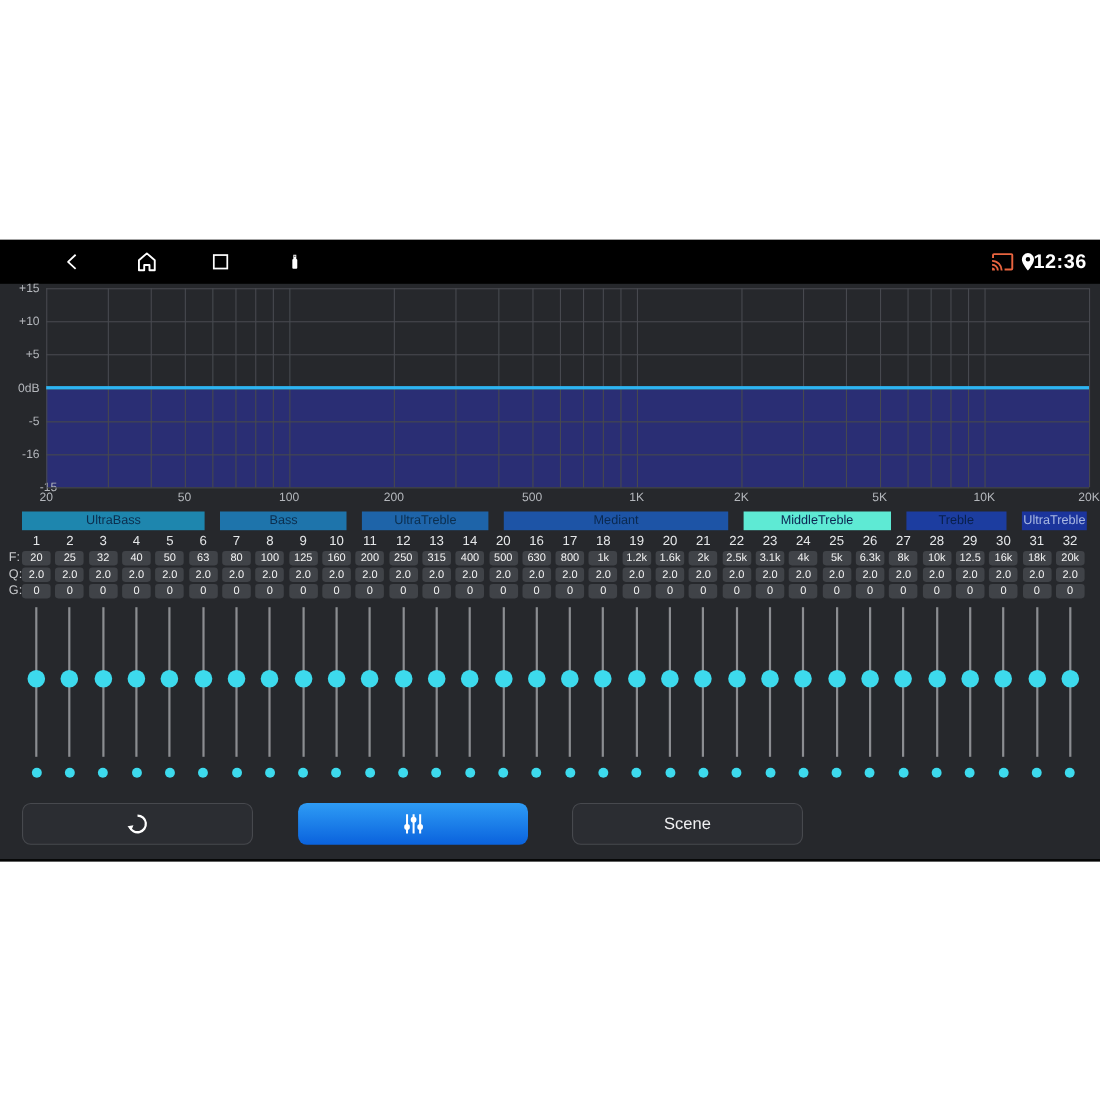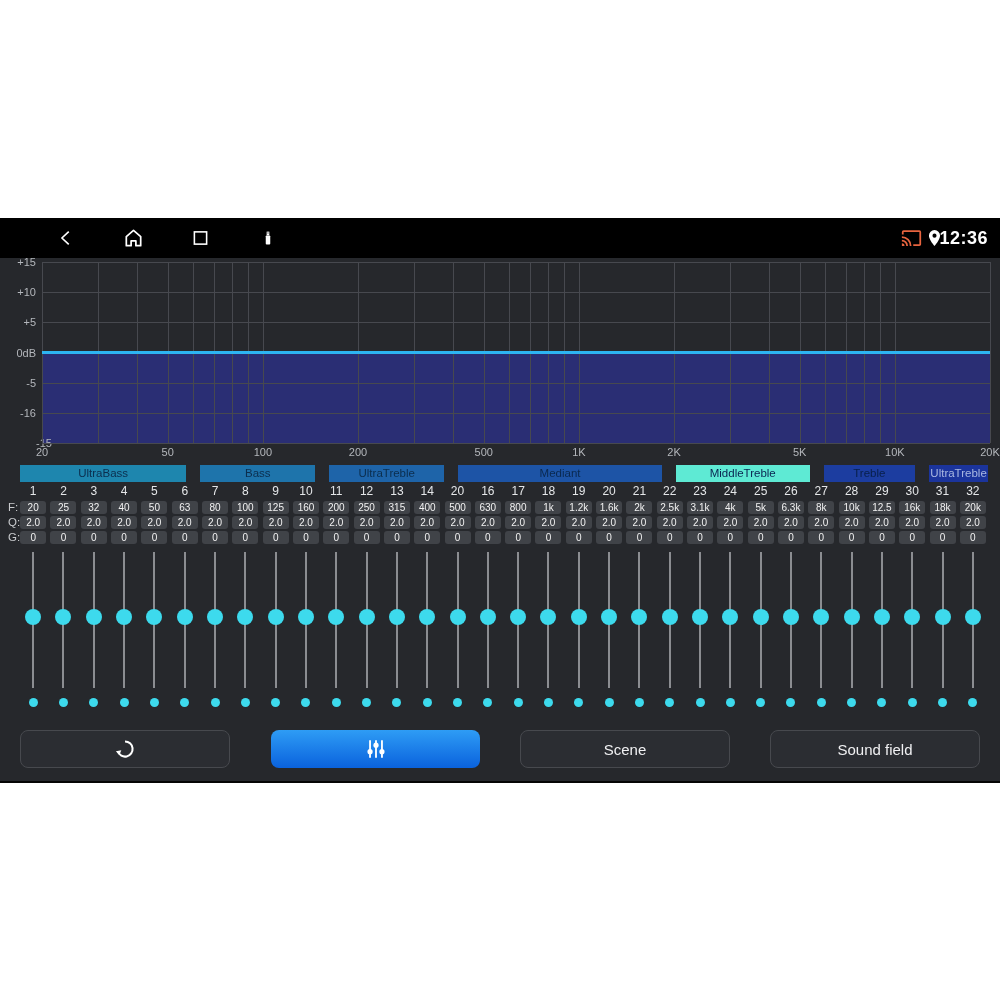--- a/index.html
+++ b/index.html
@@ -508,19 +508,16 @@
                 <circle cx="6.5" cy="14.5" r="2.4"></circle>
                 <circle cx="12" cy="8.5" r="2.4"></circle>
                 <circle cx="17.5" cy="14.5" r="2.4"></circle>
               </g>
             </svg>
         </span>
       </div>
       <div class="btn" style="left:500px;width:210px">
         <span>Scene</span>
       </div>
-      <div class="btn" style="left:750px;width:210px">
-        <span>Sound field</span>
-      </div>
     </div>
 
   </div>
 </div>
 
 </body></html>

